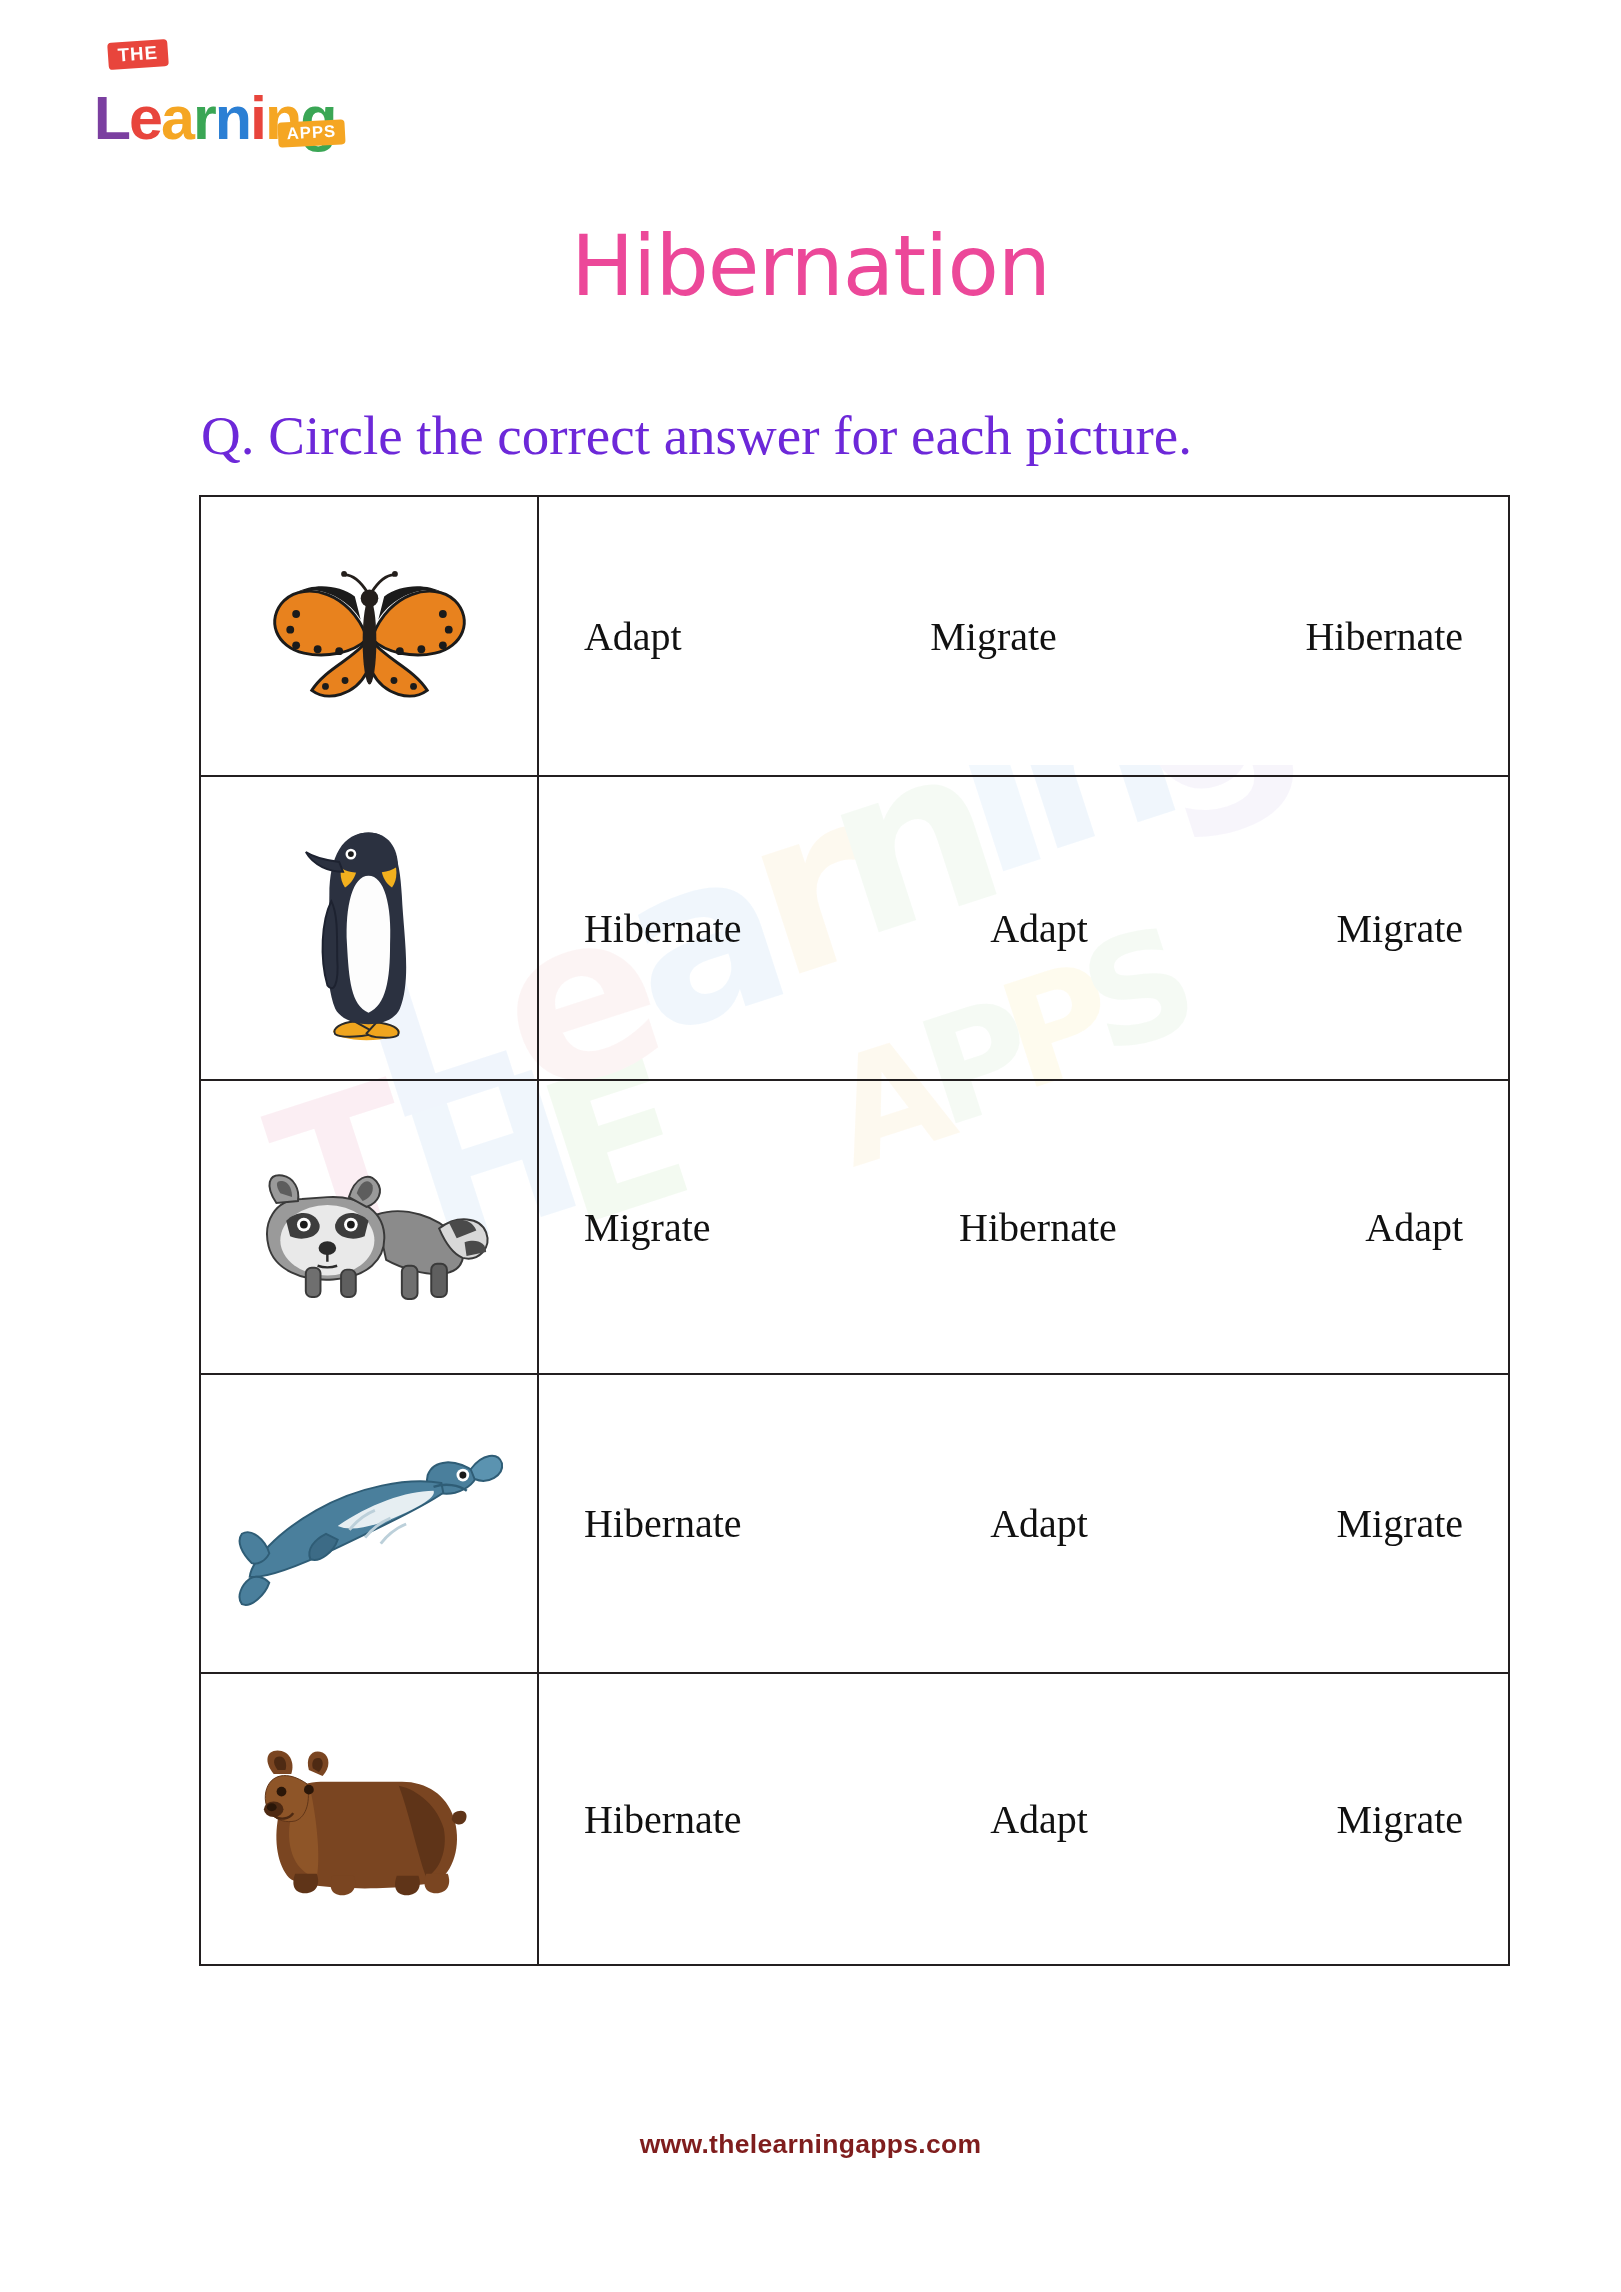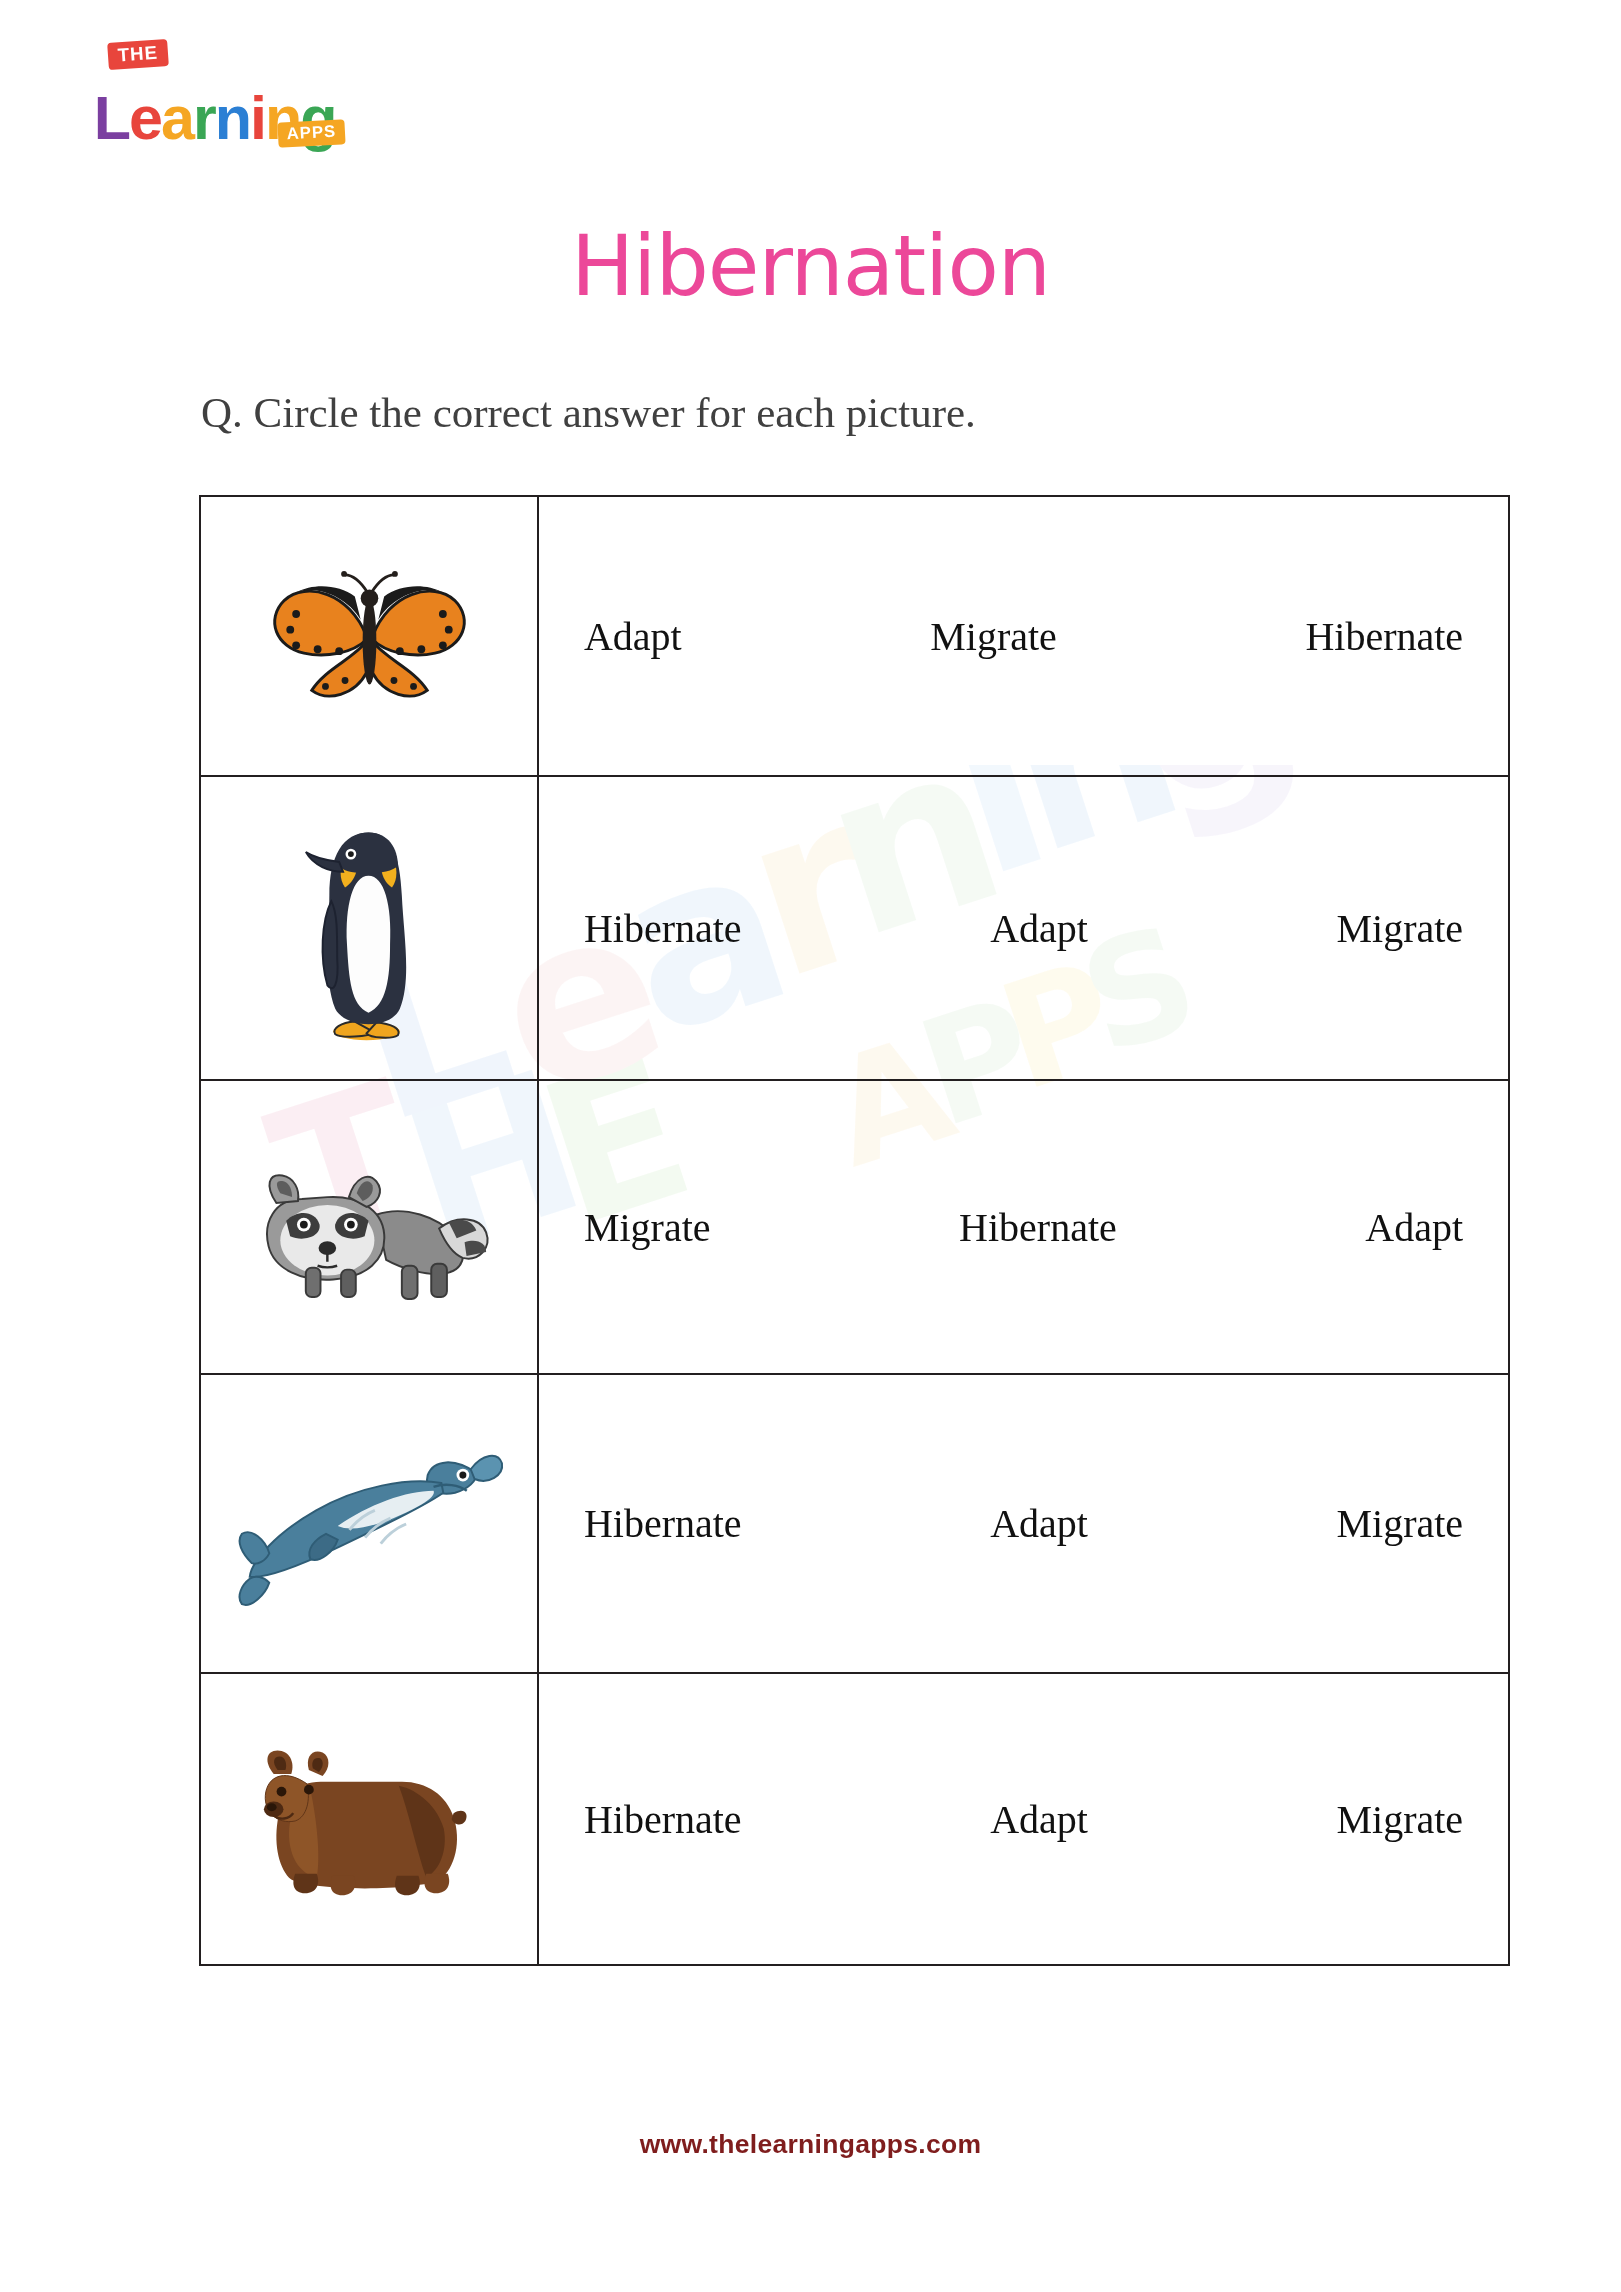--- a/index.html
+++ b/index.html
@@ -74,24 +74,24 @@
     font-weight: 500;
     color: #ec4899;
     letter-spacing: -1px;
     margin-top: 23px;
   }
 
   
   .question {
     position: absolute;
     left: 201px;
-    top: 388px;
+    top: 404px;
     font-family: "Liberation Serif", serif;
-    font-size: 43px;
-    color: #404040;
+    font-size: 55px;
+    color: #6d28d9;
   }
 
   
   .watermark {
     position: absolute;
     left: 225px;
     top: 765px;
     width: 1176px;
     height: 686px;
     opacity: 0.30;

